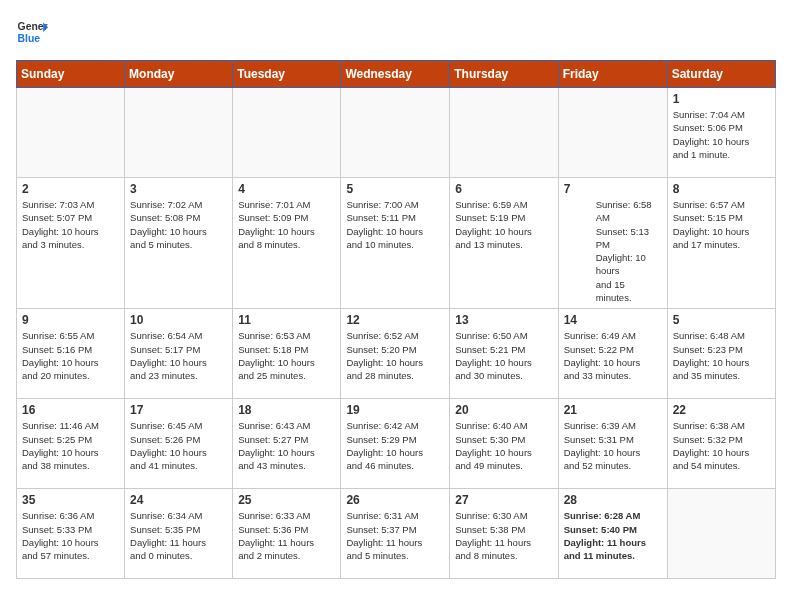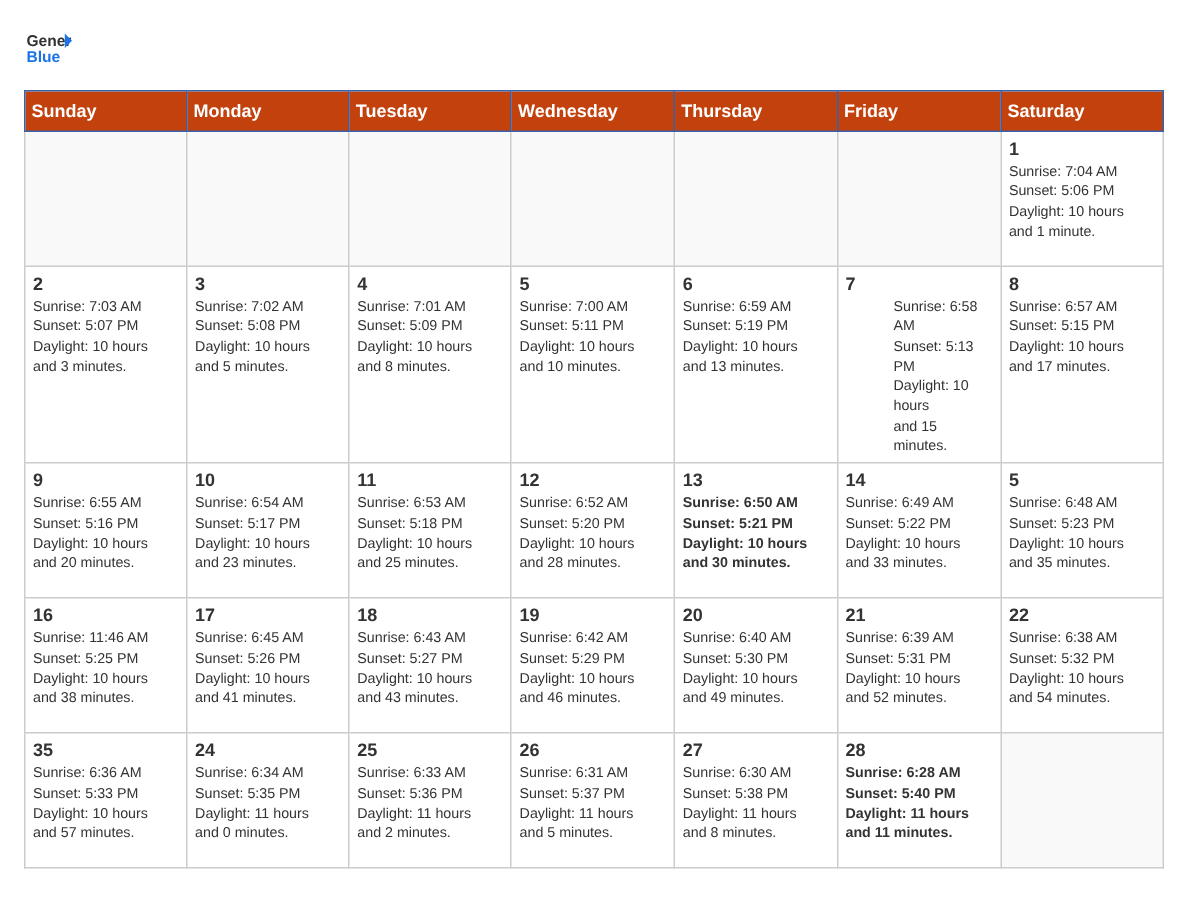--- a/index.html
+++ b/index.html
@@ -195,21 +195,21 @@
         </td>
         <td>
           <div class="day-num">12</div>
           <div class="day-info" style="white-space: pre-line;">Sunrise: 6:52 AM
 Sunset: 5:20 PM
 Daylight: 10 hours
 and 28 minutes.</div>
         </td>
         <td>
           <div class="day-num">13</div>
-          <div class="day-info" style="white-space: pre-line; font-weight: bold;">Sunrise: 6:50 AM
+          <div class="day-info" style="white-space: pre-line;">Sunrise: 6:50 AM
 Sunset: 5:21 PM
 Daylight: 10 hours
 and 30 minutes.</div>
         </td>
         <td>
           <div class="day-num">14</div>
           <div class="day-info" style="white-space: pre-line;">Sunrise: 6:49 AM
 Sunset: 5:22 PM
 Daylight: 10 hours
 and 33 minutes.</div>

